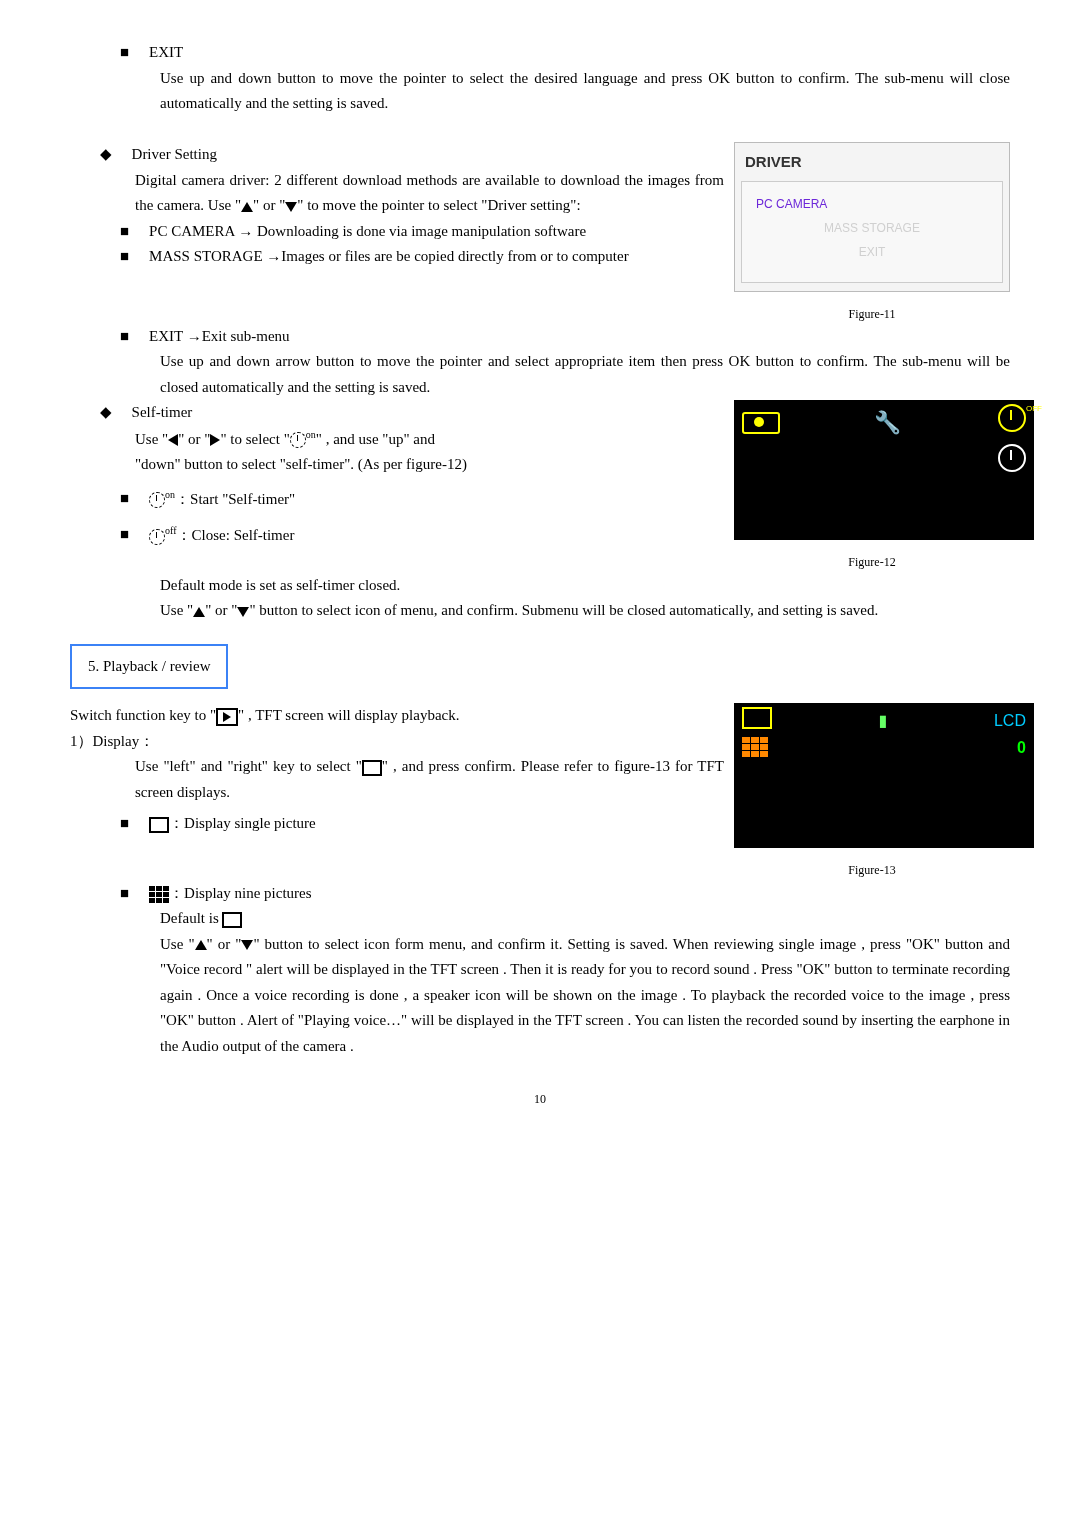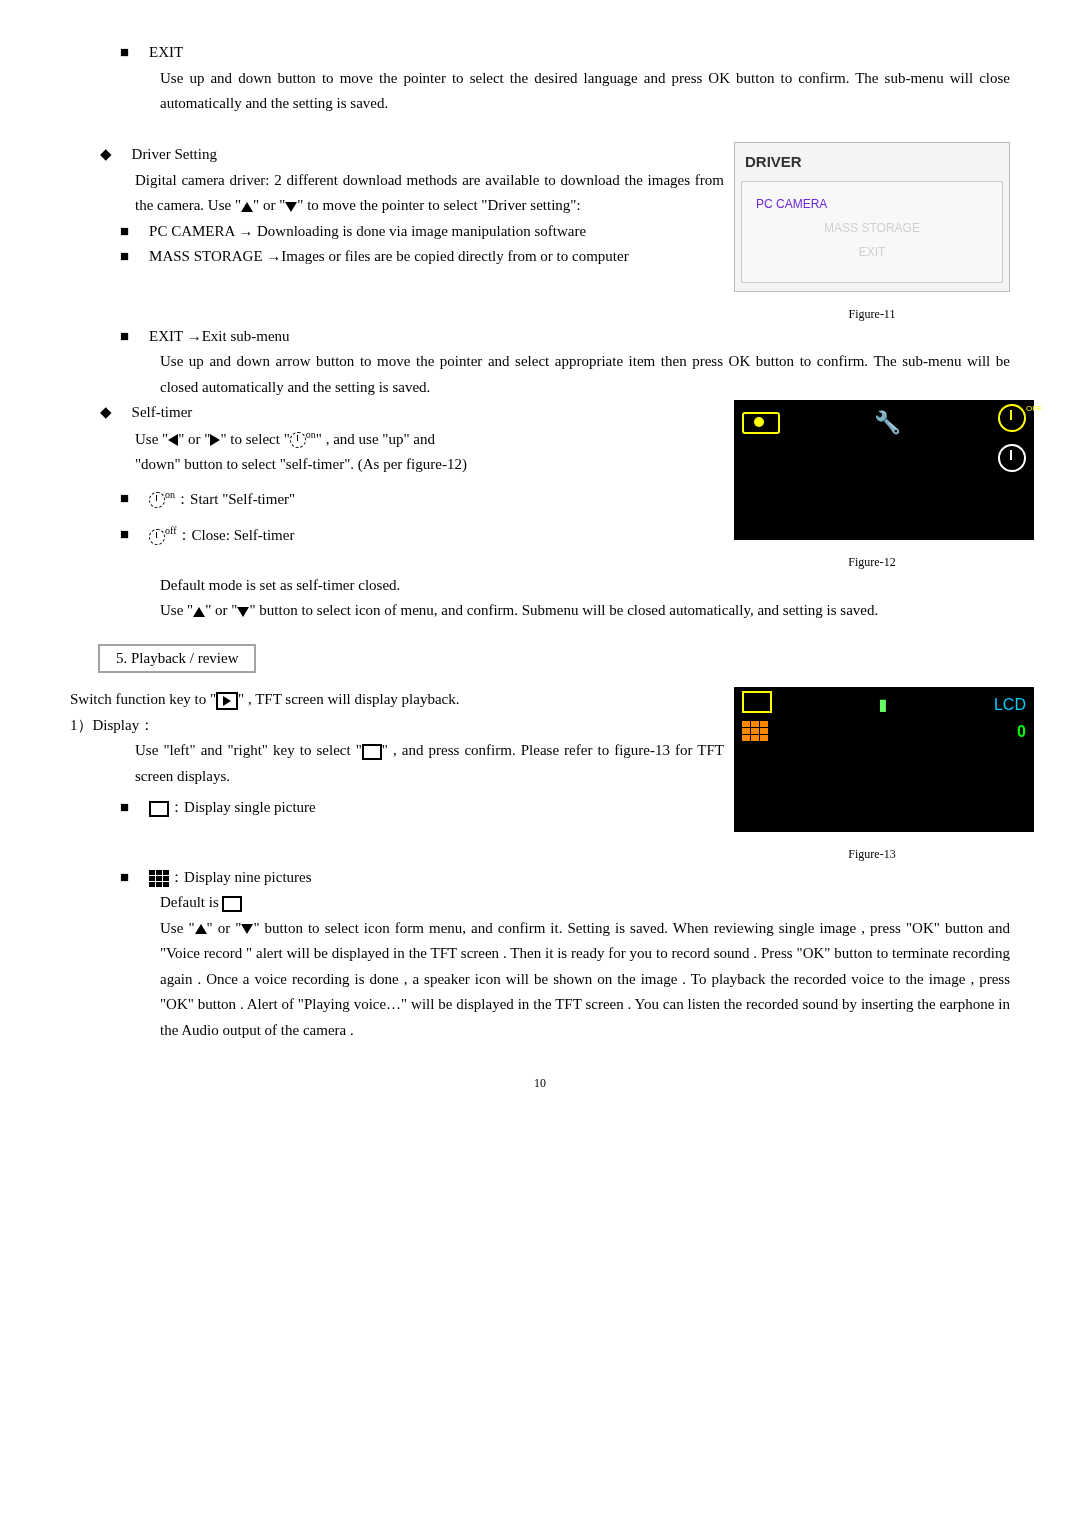--- a/index.html
+++ b/index.html
@@ -54,26 +54,25 @@
   .screen-box2 {
     background: #000;
     color: #fff;
     width: 300px;
     height: 145px;
     position: relative;
     font-family: Arial, sans-serif;
   }
   .fig-caption { margin-top: 12px; font-size: 12px; }
   .section-box {
-    border: 2px solid #a3a3a3;
+    border: 2px solid #3b82f6;
     display: inline-block;
-    padding: 0 16px;
+    padding: 8px 16px;
     margin-top: 20px;
     margin-bottom: 14px;
-    margin-left: 28px;
   }
   .tri-up { display: inline-block; width: 0; height: 0; border-left: 6px solid transparent; border-right: 6px solid transparent; border-bottom: 10px solid #000; vertical-align: middle; }
   .tri-down { display: inline-block; width: 0; height: 0; border-left: 6px solid transparent; border-right: 6px solid transparent; border-top: 10px solid #000; vertical-align: middle; }
   .tri-left { display: inline-block; width: 0; height: 0; border-top: 6px solid transparent; border-bottom: 6px solid transparent; border-right: 10px solid #000; vertical-align: middle; }
   .tri-right { display: inline-block; width: 0; height: 0; border-top: 6px solid transparent; border-bottom: 6px solid transparent; border-left: 10px solid #000; vertical-align: middle; }
   .rect-single { display: inline-block; width: 16px; height: 12px; border: 2px solid #000; vertical-align: middle; }
   .rect-grid {
     display: inline-grid;
     grid-template-columns: repeat(3, 6px);
     grid-template-rows: repeat(3, 5px);

